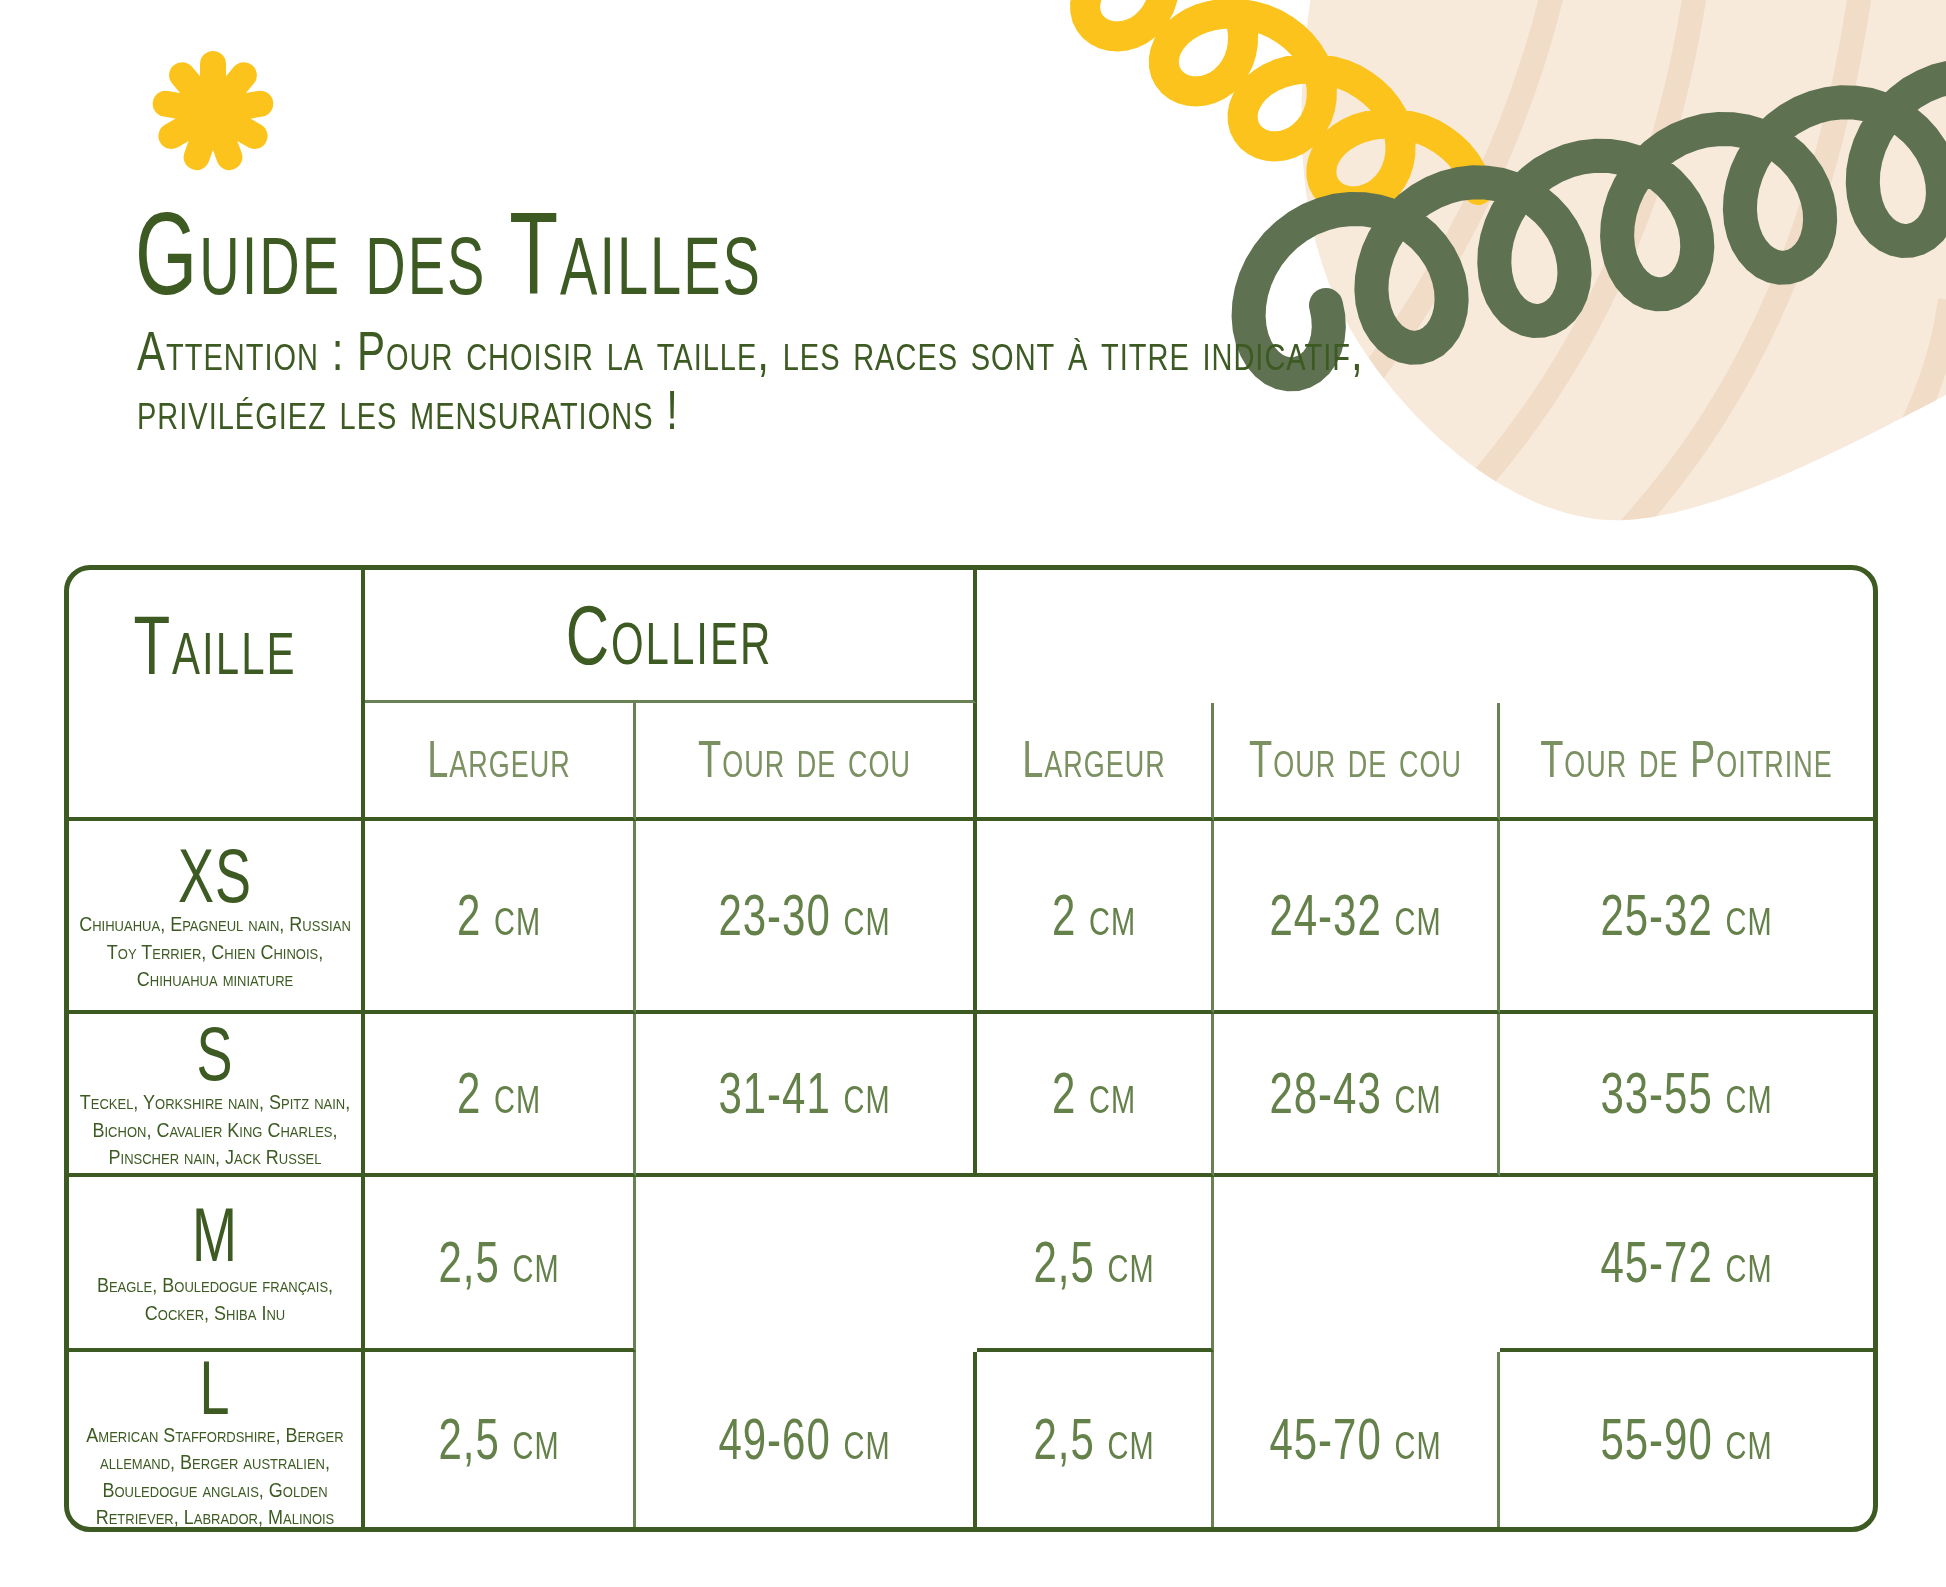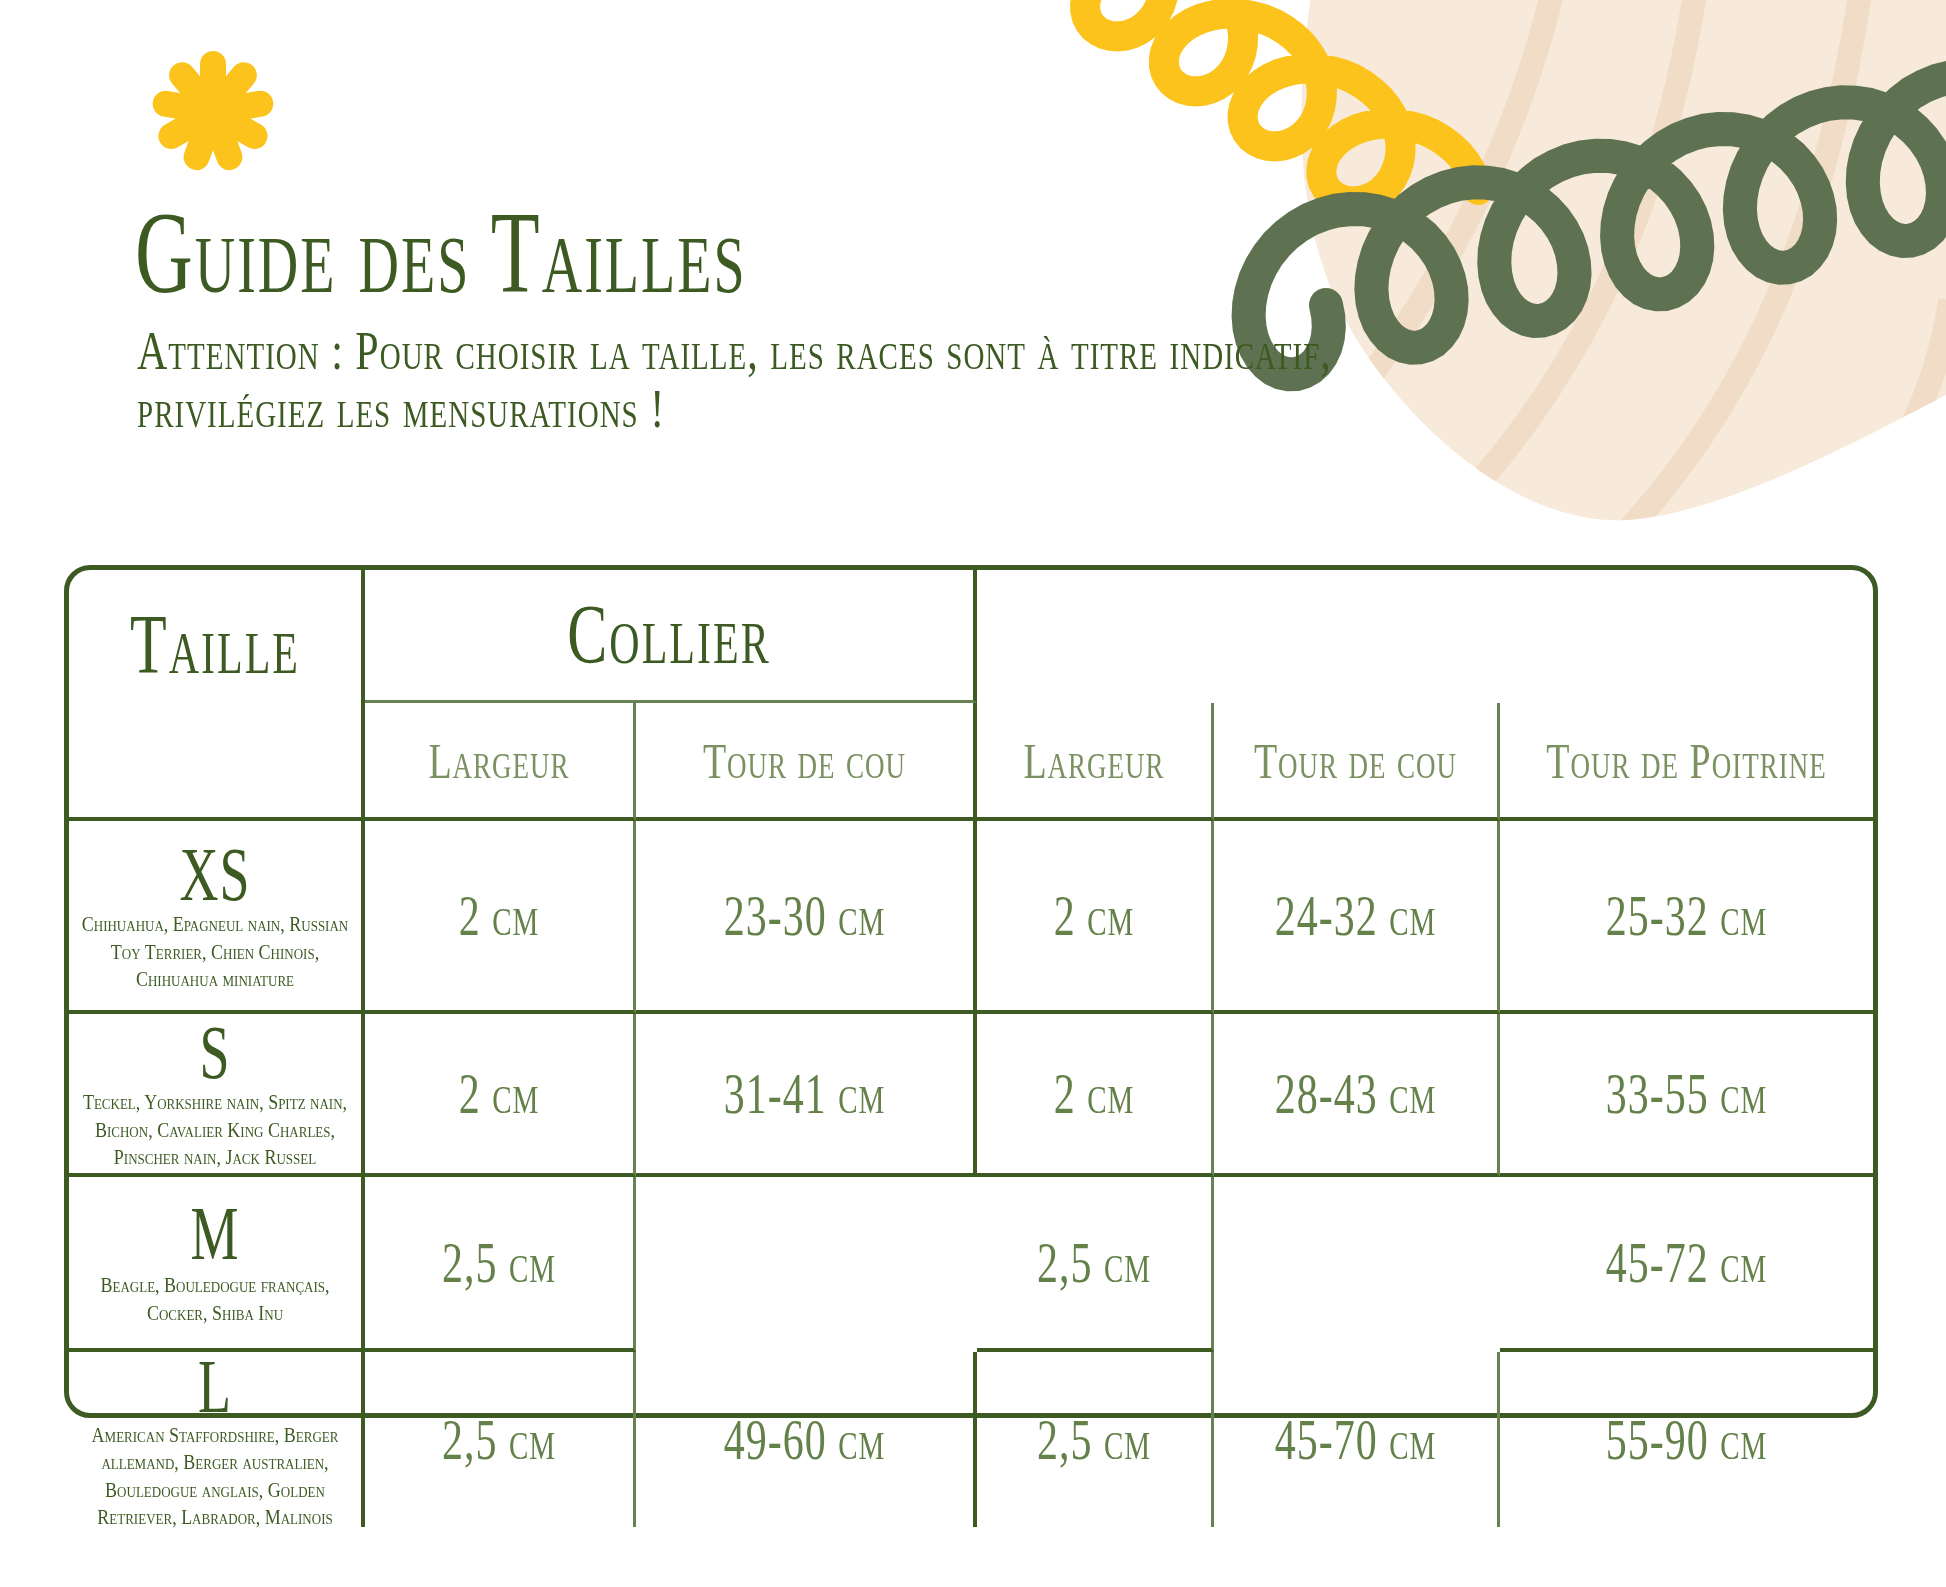--- a/index.html
+++ b/index.html
@@ -2,41 +2,41 @@
 <html><head>
 <meta charset="utf-8">
 <style>
   html,body{margin:0;padding:0;}
   body{
     width:1946px;height:1587px;position:relative;overflow:hidden;
     background:#ffffff;
     font-family:"Liberation Sans","DejaVu Sans",sans-serif;
   }
   svg.deco{position:absolute;left:0;top:0;z-index:0;}
-  .content{position:absolute;left:0;top:0;width:100%;height:100%;z-index:1;font-family:Liberation Serif, serif;}
+  .content{position:absolute;left:0;top:0;width:100%;height:100%;z-index:1;}
 
   
   .page-title{
     position:absolute;left:135px;top:188px;
     font-size:80px;letter-spacing:2px;color:#3c5a22;
     font-variant:small-caps;white-space:nowrap;
     display:inline-block;transform:scaleY(1.45);transform-origin:top left;
   }
   .page-subtitle{
     position:absolute;left:137px;top:322px;
     font-size:42px;line-height:45px;color:#3c5a22;
     font-variant:small-caps;white-space:nowrap;
     display:inline-block;transform:scaleY(1.3);transform-origin:top left;
     letter-spacing:1px;
   }
 
   
   .size-table{
     position:absolute;left:64px;top:565px;
-    width:1814px;height:853px;box-sizing:border-box;
+    width:1814px;height:967px;box-sizing:border-box;
     border:5px solid #3c5a22;border-radius:26px;
     display:grid;
     grid-template-columns:296px 271px 341px 237px 286px 373px;
     grid-template-rows:133px 118px 193px 163px 175px 175px;
     background:#ffffff;
   }
   .cell{
     display:flex;flex-direction:column;align-items:center;justify-content:center;
     box-sizing:border-box;min-width:0;min-height:0;text-align:center;
   }

